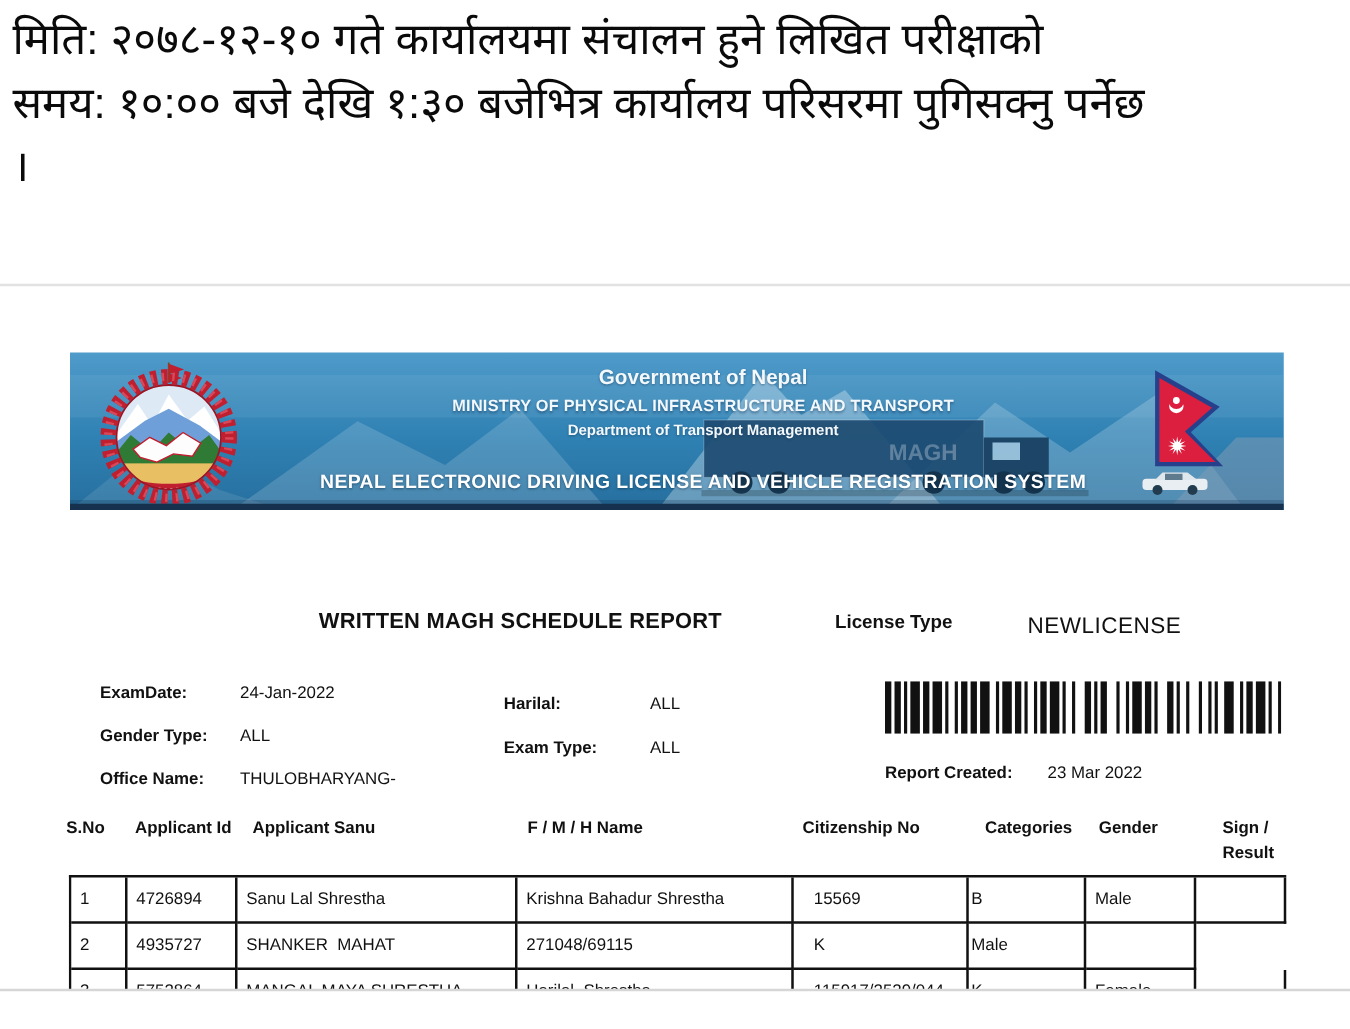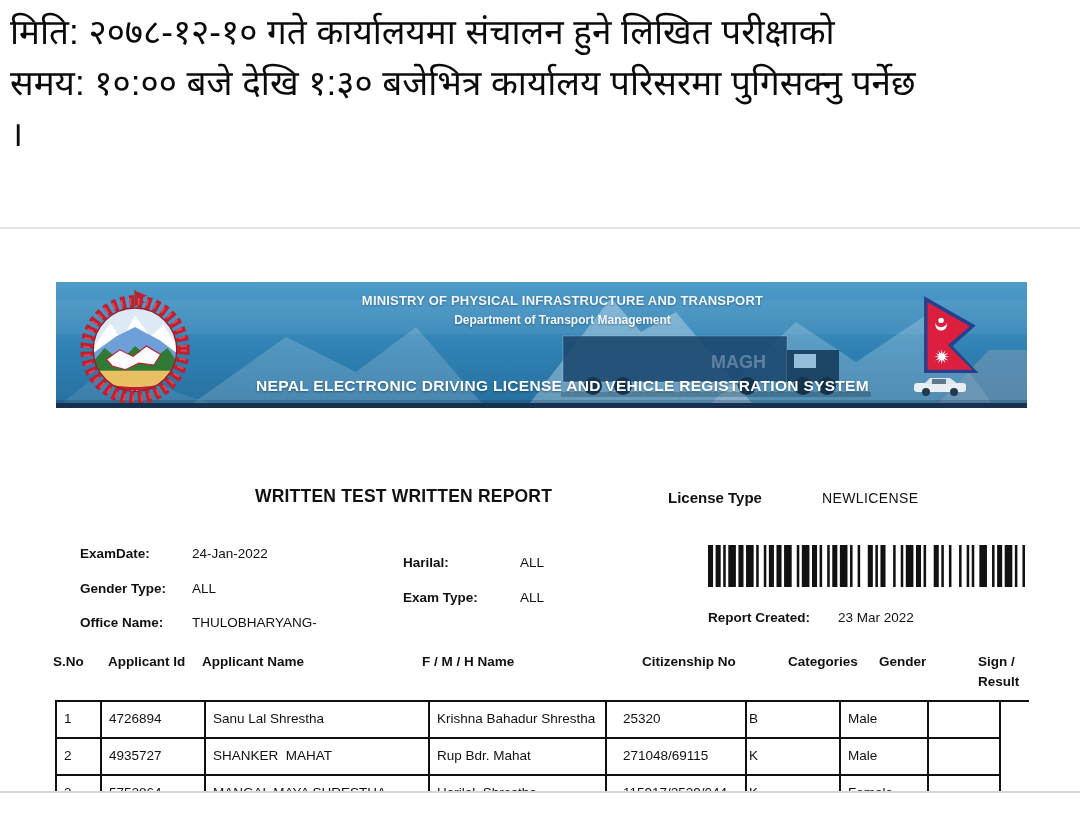--- a/index.html
+++ b/index.html
@@ -41,42 +41,42 @@
     text-shadow:0 1px 2px rgba(10,40,70,.55);
   }
   .emblem{left:22px;top:7px;}
   .flag{left:864px;top:10px;}
   .truck{left:505px;top:48px;opacity:.9;}
   .car{left:856px;top:93px;}
 
   
   .rep-title{left:255px;top:486px;font-size:17.5px;font-weight:bold;letter-spacing:.2px;}
   .lic-label{left:668px;top:489px;font-size:15px;font-weight:bold;}
-  .lic-value{left:822px;top:490px;font-size:14px;letter-spacing:.4px;}
+  .lic-value{left:822px;top:490px;font-size:18px;letter-spacing:.4px;}
 
   .fld{font-size:13.5px;}
   .lab{font-weight:bold;}
 
   .barcode{left:708px;top:545px;}
   .barcode rect{fill:#111;}
 
   
   .thead-cell{font-size:13.5px;font-weight:bold;line-height:20px;}
   .tbl-wrap{left:55px;top:700px;width:976px;height:92px;overflow:hidden;}
   .tbl{border-top:2px solid #111;border-left:2px solid #111;width:972px;}
   .t-row{display:flex;width:972px;}
   .t-cell{
     box-sizing:border-box;height:37px;line-height:34px;font-size:13.5px;
     border-right:2px solid #111;border-bottom:2px solid #111;
     padding-left:7px;overflow:hidden;white-space:pre;
   }
   .t-cell:nth-child(1){width:45px;}
-  .t-cell:nth-child(2){width:104px;}
+  .t-cell:nth-child(2){width:88px;}
   .t-cell:nth-child(3){width:224px;}
-  .t-cell:nth-child(4){width:177px;}
+  .t-cell:nth-child(4){width:221px;}
   .t-cell:nth-child(5){width:140px;padding-left:16px;}
   .t-cell:nth-child(6){width:94px;padding-left:2px;}
   .t-cell:nth-child(7){width:88px;}
   .t-cell:nth-child(8){width:72px;}
 </style>
 </head>
 <body>
 
 <div class="abs notice">
   <div>मिति: २०७८-१२-१० गते कार्यालयमा संचालन हुने लिखित परीक्षाको</div>
@@ -148,29 +148,30 @@
     <path d="M11,12 L73,47 L41,75 L77,111 L11,111 Z" fill="#dc1f3e"></path>
     <circle cx="31" cy="45" r="8.5" fill="#ffffff"></circle>
     <circle cx="31" cy="39.5" r="9" fill="#dc1f3e"></circle>
     <circle cx="31" cy="38.5" r="4" fill="#ffffff"></circle>
     <g transform="translate(-2,4)">
       <polygon fill="#ffffff" points="45,88 38.3,89.2 43.5,93.5 37.2,91.2 39.5,97.5 35.2,92.3 34,99 32.8,92.3 28.5,97.5 30.8,91.2 24.5,93.5 29.7,89.2 23,88 29.7,86.8 24.5,82.5 30.8,84.8 28.5,78.5 32.8,83.7 34,77 35.2,83.7 39.5,78.5 37.2,84.8 43.5,82.5 38.3,86.8"></polygon>
     </g>
   </svg>
 
   <div class="abs banner-text">
+    <div class="bt-gov">Government of Nepal</div>
     <div class="bt-min">MINISTRY OF PHYSICAL INFRASTRUCTURE AND TRANSPORT</div>
     <div class="bt-dep">Department of Transport Management</div>
   </div>
   <div class="abs bt-sys">NEPAL ELECTRONIC DRIVING LICENSE AND VEHICLE REGISTRATION SYSTEM</div>
 
   <div class="abs banner-strip"></div>
 </div>
 
-<div class="abs rep-title">WRITTEN TEST WRITTEN REPORT</div>
+<div class="abs rep-title">WRITTEN MAGH SCHEDULE REPORT</div>
 <div class="abs lic-label">License Type</div>
 <div class="abs lic-value">NEWLICENSE</div>
 
 <div class="abs fld lab" style="left:80px;top:546px">ExamDate:</div>
 <div class="abs fld" style="left:192px;top:546px">24-Jan-2022</div>
 <div class="abs fld lab" style="left:80px;top:581px">Gender Type:</div>
 <div class="abs fld" style="left:192px;top:581px">ALL</div>
 <div class="abs fld lab" style="left:80px;top:615px">Office Name:</div>
 <div class="abs fld" style="left:192px;top:615px">THULOBHARYANG-</div>
 
@@ -219,45 +220,44 @@
     <rect x="114" y="0" width="2" height="42"></rect>
     <rect x="117" y="0" width="3" height="42"></rect>
     <rect x="121" y="0" width="1" height="42"></rect>
     <rect x="124" y="0" width="1" height="42"></rect>
   </svg>
 <div class="abs fld lab" style="left:708px;top:610px">Report Created:</div>
 <div class="abs fld" style="left:838px;top:610px">23 Mar 2022</div>
 
 <div class="abs thead-cell" style="left:53px;top:652px;width:45px">S.No</div>
 <div class="abs thead-cell" style="left:108px;top:652px;width:80px">Applicant Id</div>
-<div class="abs thead-cell" style="left:202px;top:652px;width:150px">Applicant Name</div>
+<div class="abs thead-cell" style="left:202px;top:652px;width:150px">Applicant Sanu</div>
 <div class="abs thead-cell" style="left:422px;top:652px;width:160px">F / M / H Name</div>
 <div class="abs thead-cell" style="left:642px;top:652px;width:130px">Citizenship No</div>
 <div class="abs thead-cell" style="left:788px;top:652px;width:90px">Categories</div>
 <div class="abs thead-cell" style="left:879px;top:652px;width:70px">Gender</div>
 <div class="abs thead-cell" style="left:978px;top:652px;width:55px">Sign / Result</div>
 
 <div class="abs tbl-wrap">
   <div class="tbl">
 
   <div class="t-row">
       <div class="t-cell">1</div>
       <div class="t-cell">4726894</div>
       <div class="t-cell">Sanu Lal Shrestha</div>
       <div class="t-cell">Krishna Bahadur Shrestha</div>
-      <div class="t-cell">25320</div>
+      <div class="t-cell">15569</div>
       <div class="t-cell">B</div>
       <div class="t-cell">Male</div>
       <div class="t-cell"></div>
     </div>
       <div class="t-row">
       <div class="t-cell">2</div>
       <div class="t-cell">4935727</div>
       <div class="t-cell">SHANKER  MAHAT</div>
-      <div class="t-cell">Rup Bdr. Mahat</div>
       <div class="t-cell">271048/69115</div>
       <div class="t-cell">K</div>
       <div class="t-cell">Male</div>
       <div class="t-cell"></div>
     </div>
       <div class="t-row">
       <div class="t-cell">3</div>
       <div class="t-cell">5752864</div>
       <div class="t-cell">MANGAL MAYA SHRESTHA</div>
       <div class="t-cell">Harilal  Shrestha</div>

